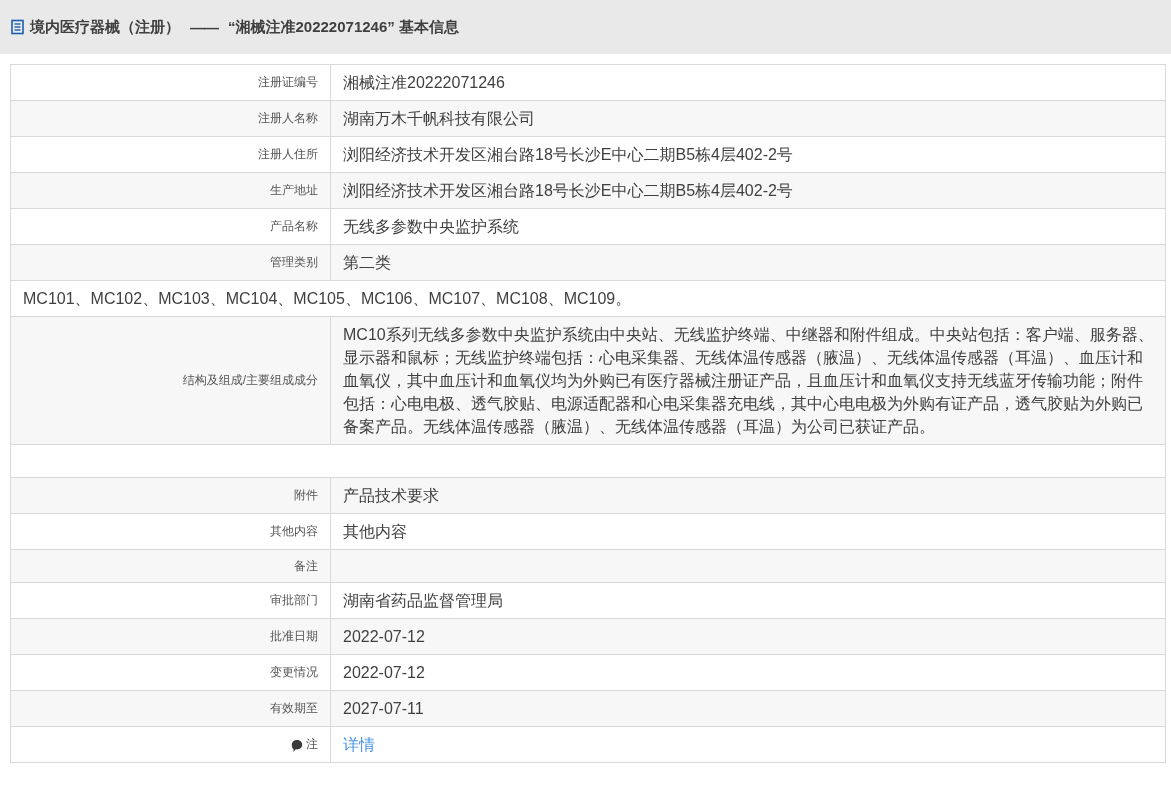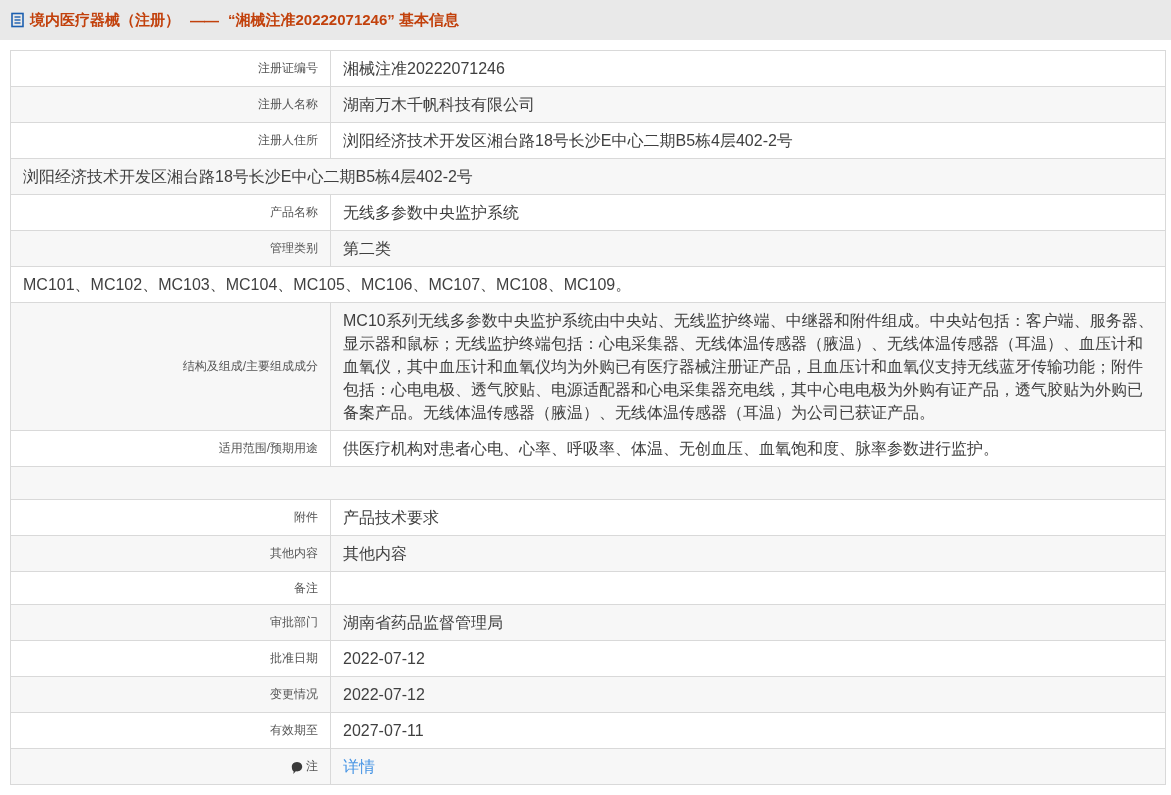--- a/index.html
+++ b/index.html
@@ -3,26 +3,26 @@
 <meta charset="utf-8">
 <style>
   * { box-sizing: border-box; margin: 0; padding: 0; }
   html, body {
     width: 1171px; height: 795px;
     background: #ffffff;
     font-family: "Liberation Sans", "DejaVu Sans", sans-serif;
     overflow: hidden;
   }
   .header-bar {
-    height: 40px;
+    height: 54px;
     background: #e9e9e9;
     display: flex;
     align-items: center;
     padding-left: 10px;
-    color: #c2410c;
+    color: #404040;
     font-size: 15px;
     font-weight: bold;
     white-space: nowrap;
   }
   .header-bar .doc-icon { display: inline-flex; margin-right: 5px; }
   .header-bar .dash { margin: 0 10px; letter-spacing: -1px; }
   .reg-table {
     margin: 10px 0 0 10px;
     width: 1156px;
     border: 1px solid #d9d9d9;
@@ -97,20 +97,24 @@
 
   <div class="row">
     <div class="label-cell">
 
       <span class="label-text">注册人住所</span>
     </div>
     <div class="value-cell">浏阳经济技术开发区湘台路18号长沙E中心二期B5栋4层402-2号</div>
   </div>
 
   <div class="row">
+    <div class="label-cell">
+
+      <span class="label-text">生产地址</span>
+    </div>
     <div class="value-cell">浏阳经济技术开发区湘台路18号长沙E中心二期B5栋4层402-2号</div>
   </div>
 
   <div class="row">
     <div class="label-cell">
 
       <span class="label-text">产品名称</span>
     </div>
     <div class="value-cell">无线多参数中央监护系统</div>
   </div>
@@ -128,27 +132,20 @@
   </div>
 
   <div class="row">
     <div class="label-cell">
 
       <span class="label-text">结构及组成/主要组成成分</span>
     </div>
     <div class="value-cell">MC10系列无线多参数中央监护系统由中央站、无线监护终端、中继器和附件组成。中央站包括：客户端、服务器、显示器和鼠标；无线监护终端包括：心电采集器、无线体温传感器（腋温）、无线体温传感器（耳温）、血压计和血氧仪，其中血压计和血氧仪均为外购已有医疗器械注册证产品，且血压计和血氧仪支持无线蓝牙传输功能；附件包括：心电电极、透气胶贴、电源适配器和心电采集器充电线，其中心电电极为外购有证产品，透气胶贴为外购已备案产品。无线体温传感器（腋温）、无线体温传感器（耳温）为公司已获证产品。</div>
   </div>
 
-  <div class="row">
-    <div class="label-cell">
-
-      <span class="label-text">适用范围/预期用途</span>
-    </div>
-    <div class="value-cell">供医疗机构对患者心电、心率、呼吸率、体温、无创血压、血氧饱和度、脉率参数进行监护。</div>
-  </div>
 
   <div class="row">
     <div class="value-cell"></div>
   </div>
 
   <div class="row">
     <div class="label-cell">
 
       <span class="label-text">附件</span>
     </div>

